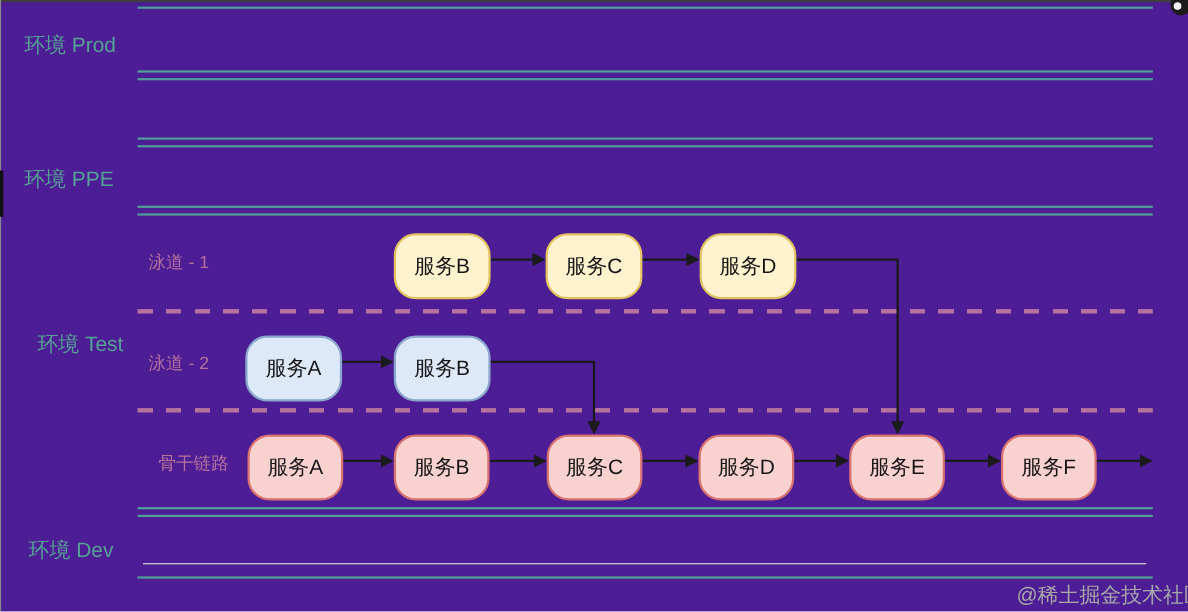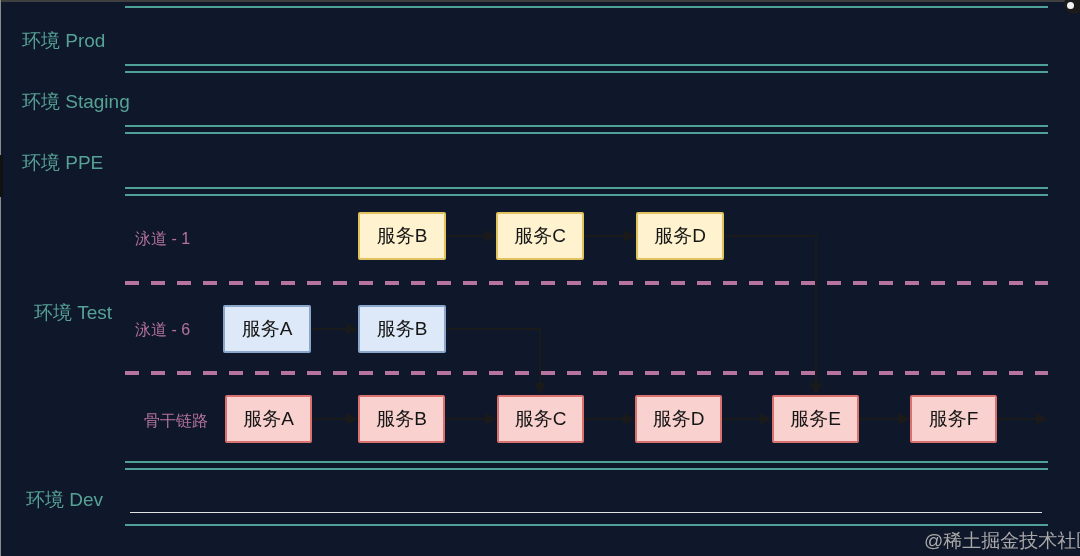--- a/index.html
+++ b/index.html
@@ -1,37 +1,37 @@
 <!DOCTYPE html>
 <html><head>
 <meta charset="utf-8">
 <style>
   html,body{margin:0;padding:0;background:#fff;}
   .stage{
-    position:relative;width:1080px;height:556px;background:#0f172a;
+    position:relative;width:1080px;height:556px;background:#4c1d95;
     font-family:"Liberation Sans","DejaVu Sans",sans-serif;overflow:hidden;
   }
   
   .edge-top{position:absolute;left:0;top:0;width:1080px;height:2px;background:#3f3f3f;}
   .edge-left{position:absolute;left:0;top:0;width:1px;height:556px;background:#8a8a8a;}
   .edge-notch{position:absolute;left:0;top:155px;width:3px;height:42px;background:#111;}
   
   .tline{position:absolute;left:125px;width:923px;height:2px;background:#4fa096;}
   .faintline{position:absolute;left:130px;top:512px;width:912px;height:1px;background:#e3e3e3;}
   
   .dline{
     position:absolute;left:125px;width:923px;height:4px;
     background:repeating-linear-gradient(90deg,#b5739d 0 14px,transparent 14px 26px);
   }
   
   .envlabel{position:absolute;color:#56a295;font-size:19px;white-space:nowrap;}
   .lanelabel{position:absolute;color:#b5739d;font-size:16px;font-weight:normal;white-space:nowrap;}
   
   .node{
-    position:absolute;width:88px;height:48px;border-radius:2px;border:2px solid;
+    position:absolute;width:88px;height:60px;border-radius:20px;border:2px solid;
     display:flex;align-items:center;justify-content:center;
     font-size:19px;color:#161616;box-sizing:border-box;white-space:nowrap;
   }
   .node.yellow{background:#fff3cf;border-color:#e2c25f;}
   .node.blue{background:#dde9f8;border-color:#8ba6cb;}
   .node.red{background:#f9d2cf;border-color:#d9716f;width:87px;}
   
   .arrows{position:absolute;left:0;top:0;width:1080px;height:556px;pointer-events:none;}
   
   .watermark{position:absolute;left:924px;top:528px;color:#a8a8a8;font-size:19px;white-space:nowrap;}
@@ -64,27 +64,26 @@
   <div class="tline" style="top:194px"></div>
   <div class="tline" style="top:461px"></div>
   <div class="tline" style="top:468px"></div>
   <div class="faintline"></div>
   <div class="tline" style="top:524px"></div>
 
   <div class="dline" style="top:281px"></div>
   <div class="dline" style="top:371px"></div>
 
   <div class="envlabel" style="left:22px;top:28px">环境 Prod</div>
-  <div class="envlabel" style="left:22px;top:89px">环境 Staging</div>
   <div class="envlabel" style="left:22px;top:150px">环境 PPE</div>
   <div class="envlabel" style="left:34px;top:300px">环境 Test</div>
   <div class="envlabel" style="left:26px;top:487px">环境 Dev</div>
 
   <div class="lanelabel" style="left:135px;top:229px">泳道 - 1</div>
-  <div class="lanelabel" style="left:135px;top:320px">泳道 - 6</div>
+  <div class="lanelabel" style="left:135px;top:320px">泳道 - 2</div>
   <div class="lanelabel" style="left:144px;top:411px">骨干链路</div>
 
   <svg class="arrows" viewBox="0 0 1080 556">
     <defs>
       <marker id="ah" markerUnits="userSpaceOnUse" markerWidth="12" markerHeight="12" viewBox="0 0 12 12" refX="2" refY="6" orient="auto">
         <path d="M0,0 L12,6 L0,12 Z" fill="#1a1a1a"></path>
       </marker>
     </defs>
     <g stroke="#1a1a1a" stroke-width="2" fill="none">
 

